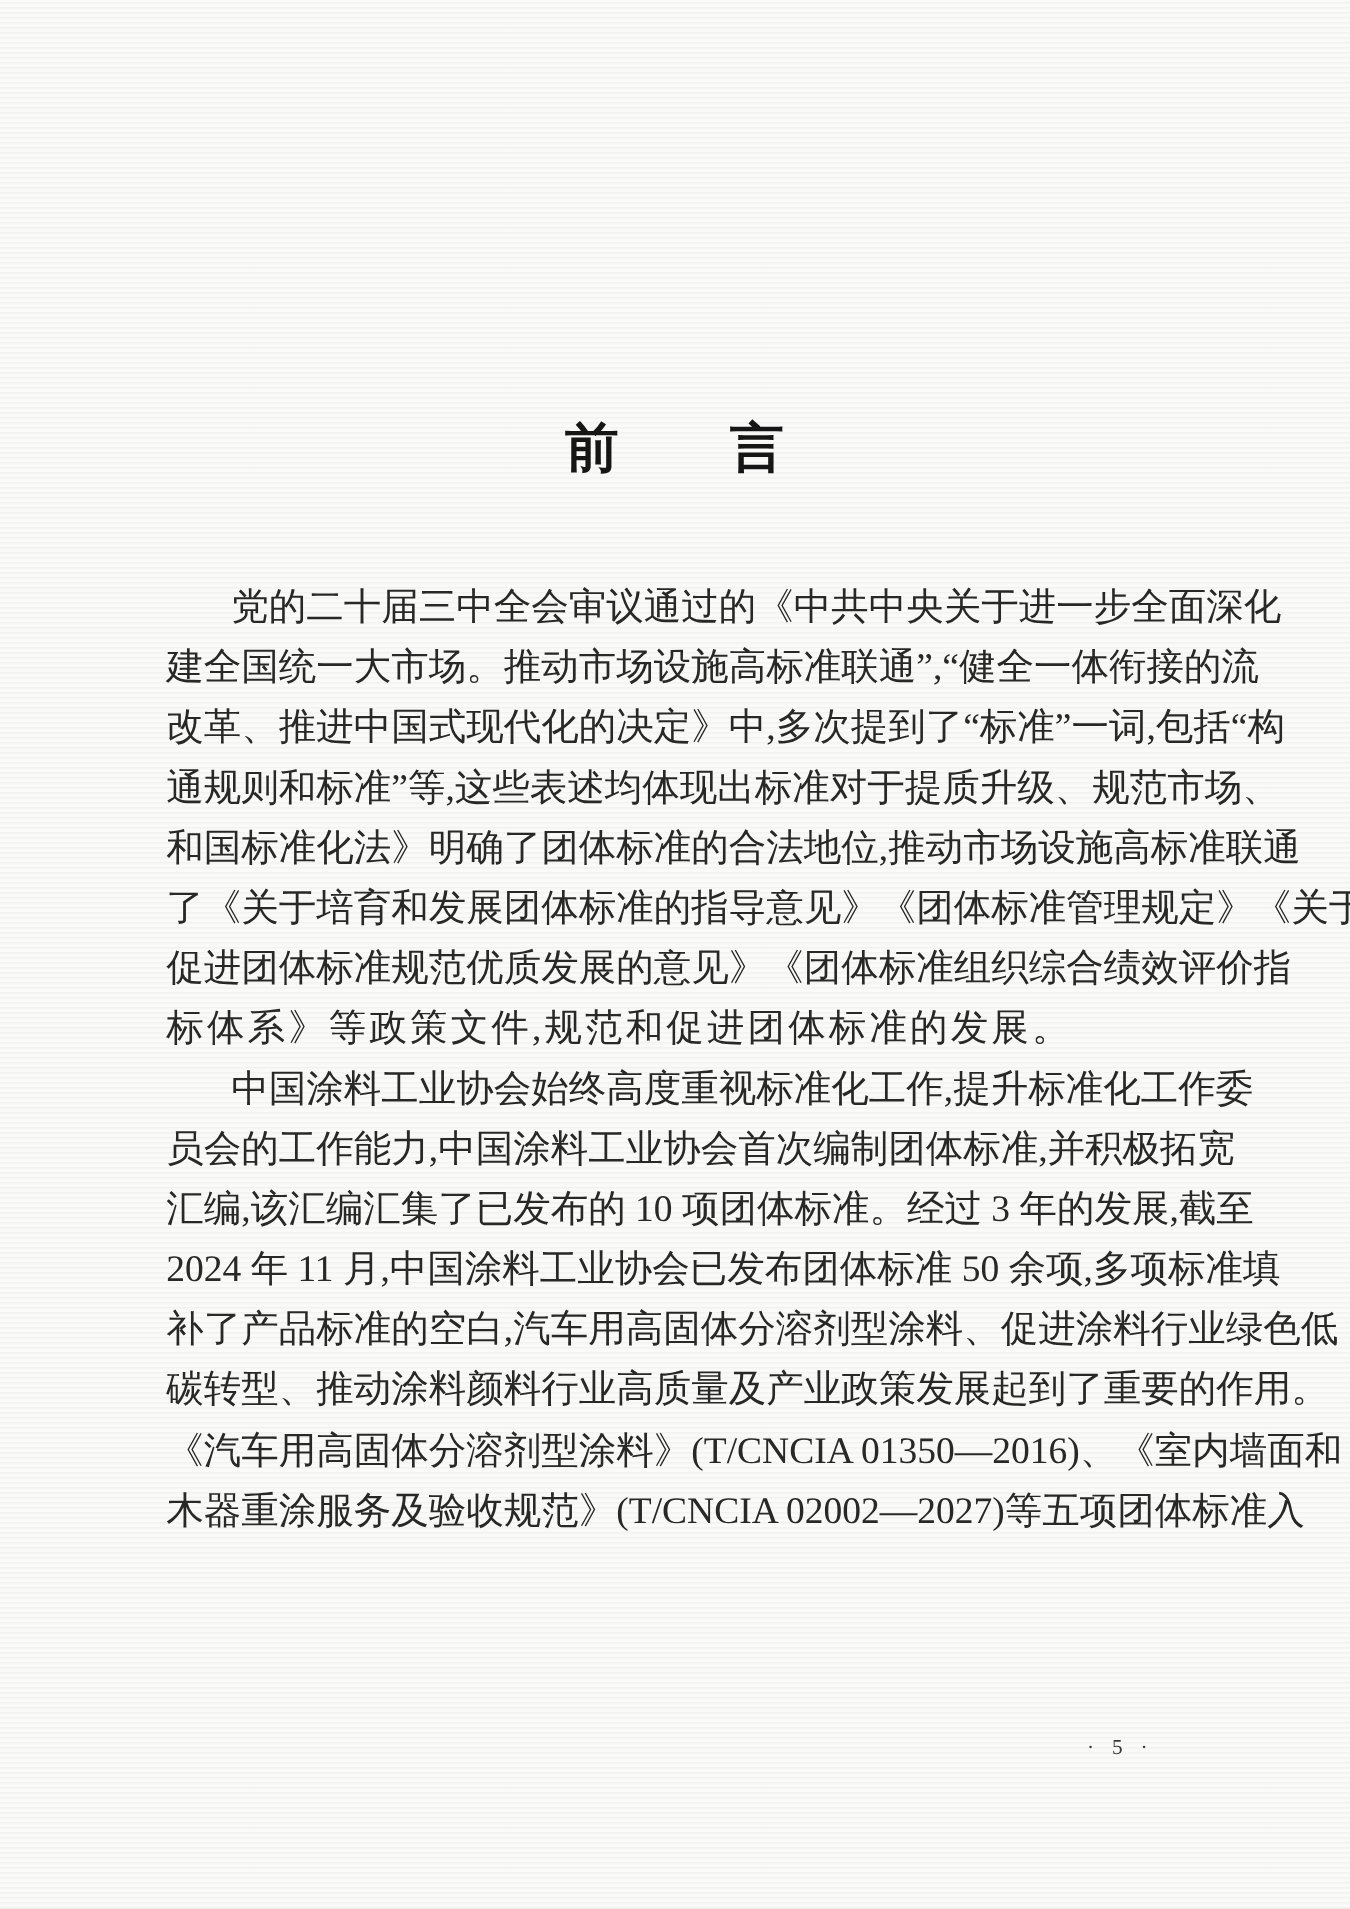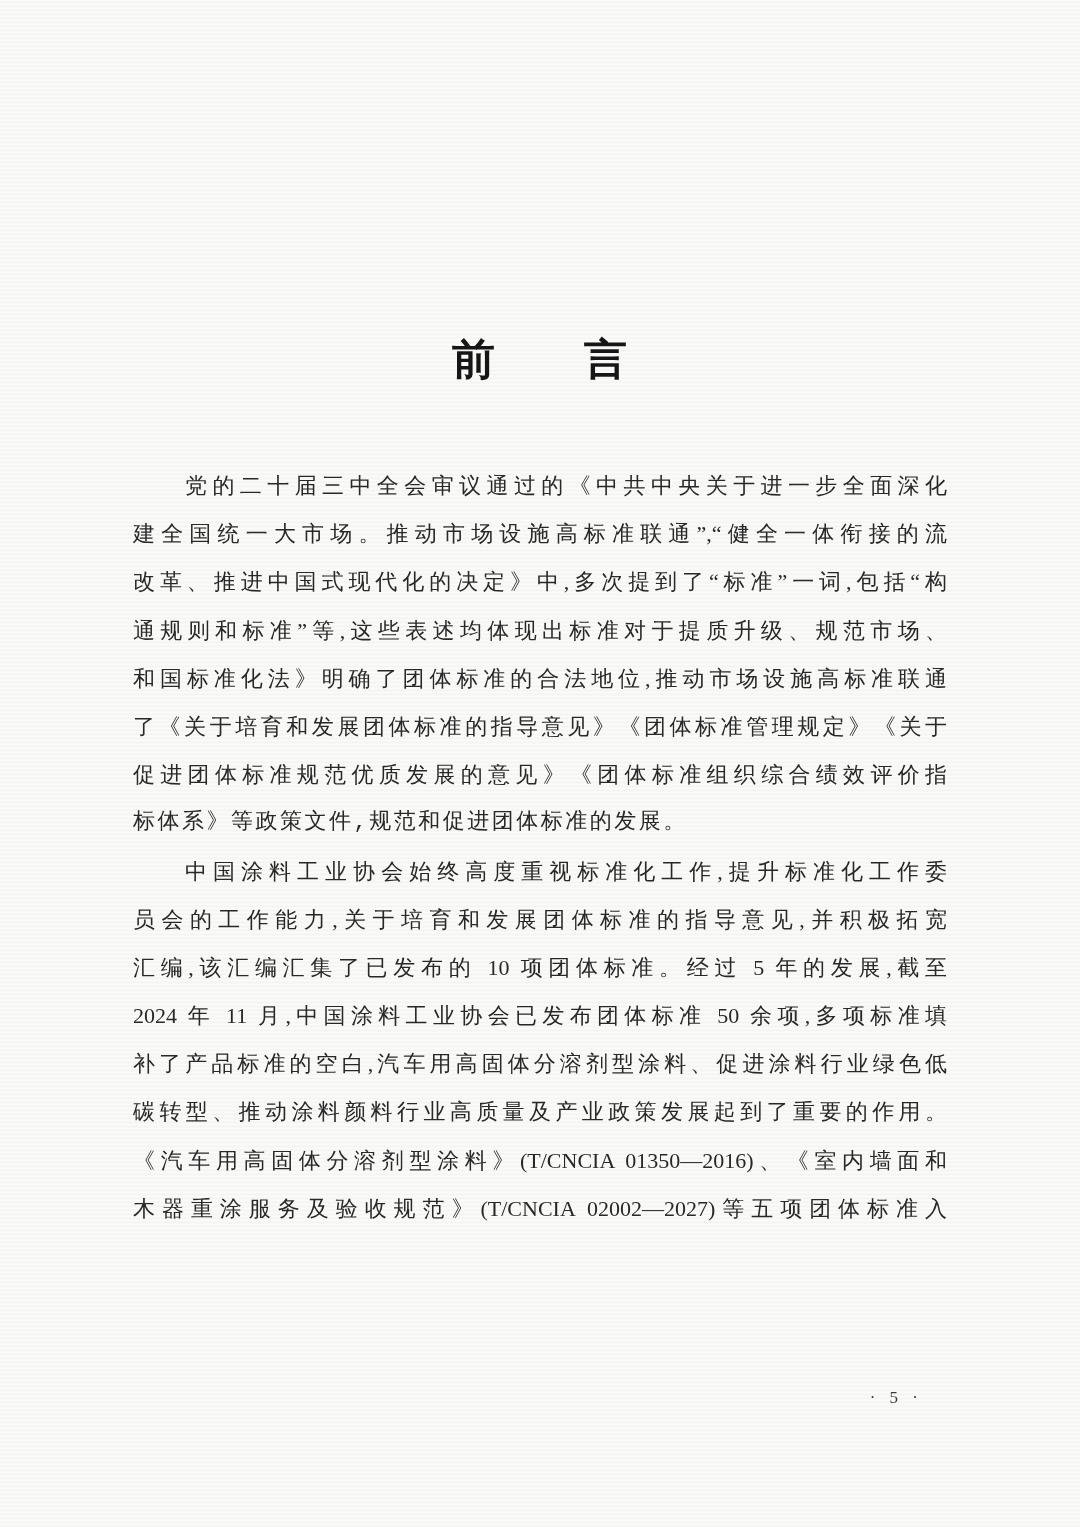--- a/index.html
+++ b/index.html
@@ -41,33 +41,32 @@
   }
   .doc-body {
     position: absolute;
     top: 462px;
     left: 133px;
     width: 814px;
   }
   .text-line {
     margin: 0;
     padding: 0;
-    font-size: 22px;
+    font-size: 30px;
     line-height: 48.2px;
     height: 48.2px;
     white-space: nowrap;
     color: #282828;
     text-align: justify;
     text-align-last: justify;
     font-weight: 400;
   }
   .text-line.short {
     text-align-last: left;
     letter-spacing: 2.5px;
-    font-family: Liberation Mono, monospace;
   }
   .text-line.indent {
     text-indent: 52px;
   }
   .page-number {
     position: absolute;
     top: 1388px;
     right: 157px;
     font-size: 17px;
     letter-spacing: 5px;
@@ -86,22 +85,22 @@
     <p class="text-line indent">党的二十届三中全会审议通过的《中共中央关于进一步全面深化</p>
     <p class="text-line">建全国统一大市场。推动市场设施高标准联通”,“健全一体衔接的流</p>
     <p class="text-line">改革、推进中国式现代化的决定》中,多次提到了“标准”一词,包括“构</p>
     <p class="text-line">通规则和标准”等,这些表述均体现出标准对于提质升级、规范市场、</p>
     <p class="text-line">和国标准化法》明确了团体标准的合法地位,推动市场设施高标准联通</p>
     <p class="text-line">了《关于培育和发展团体标准的指导意见》《团体标准管理规定》《关于</p>
     <p class="text-line">促进团体标准规范优质发展的意见》《团体标准组织综合绩效评价指</p>
     <p class="text-line short">标体系》等政策文件,规范和促进团体标准的发展。</p>
 
     <p class="text-line indent">中国涂料工业协会始终高度重视标准化工作,提升标准化工作委</p>
-    <p class="text-line">员会的工作能力,关于培育和发展团体标准的指导意见,并积极拓宽</p>
-    <p class="text-line">汇编,该汇编汇集了已发布的 10 项团体标准。经过 5 年的发展,截至</p>
+    <p class="text-line">员会的工作能力,中国涂料工业协会首次编制团体标准,并积极拓宽</p>
+    <p class="text-line">汇编,该汇编汇集了已发布的 10 项团体标准。经过 3 年的发展,截至</p>
     <p class="text-line">2024 年 11 月,中国涂料工业协会已发布团体标准 50 余项,多项标准填</p>
     <p class="text-line">补了产品标准的空白,汽车用高固体分溶剂型涂料、促进涂料行业绿色低</p>
     <p class="text-line">碳转型、推动涂料颜料行业高质量及产业政策发展起到了重要的作用。</p>
     <p class="text-line">《汽车用高固体分溶剂型涂料》(T/CNCIA 01350—2016)、《室内墙面和</p>
     <p class="text-line">木器重涂服务及验收规范》(T/CNCIA 02002—2027)等五项团体标准入</p>
   </div>
 
   <div class="page-number">· 5 ·</div>
 
 </div>

